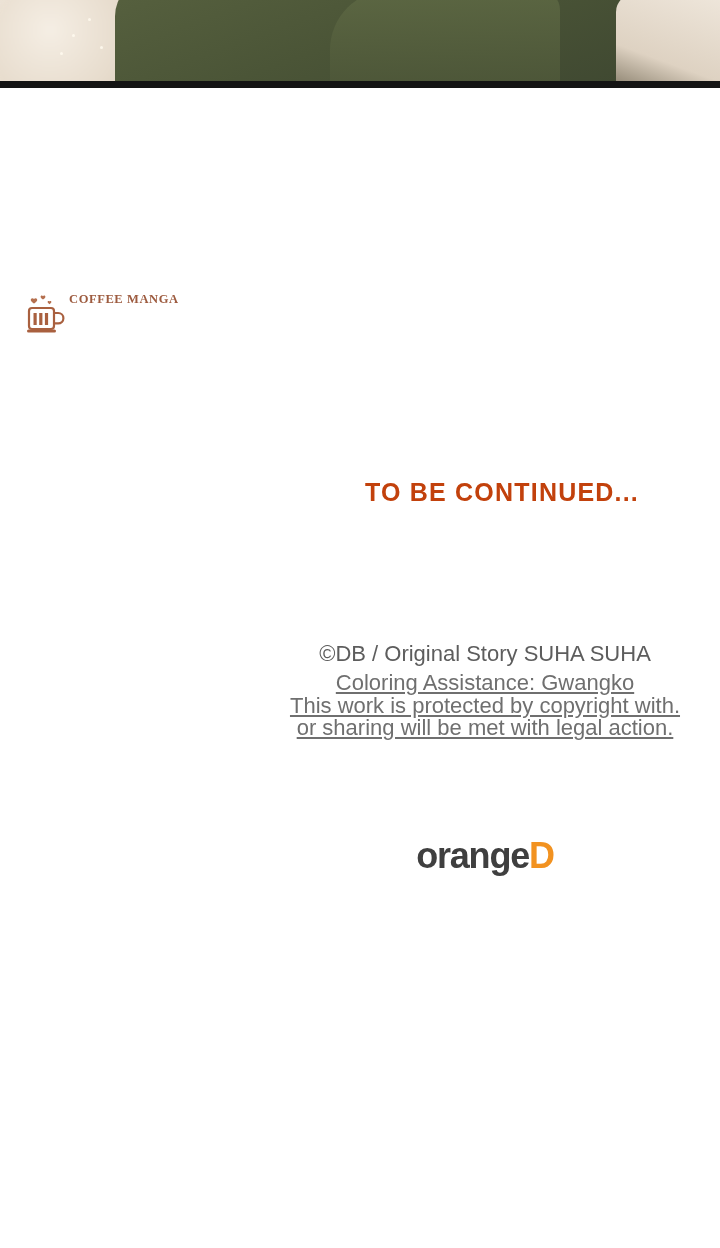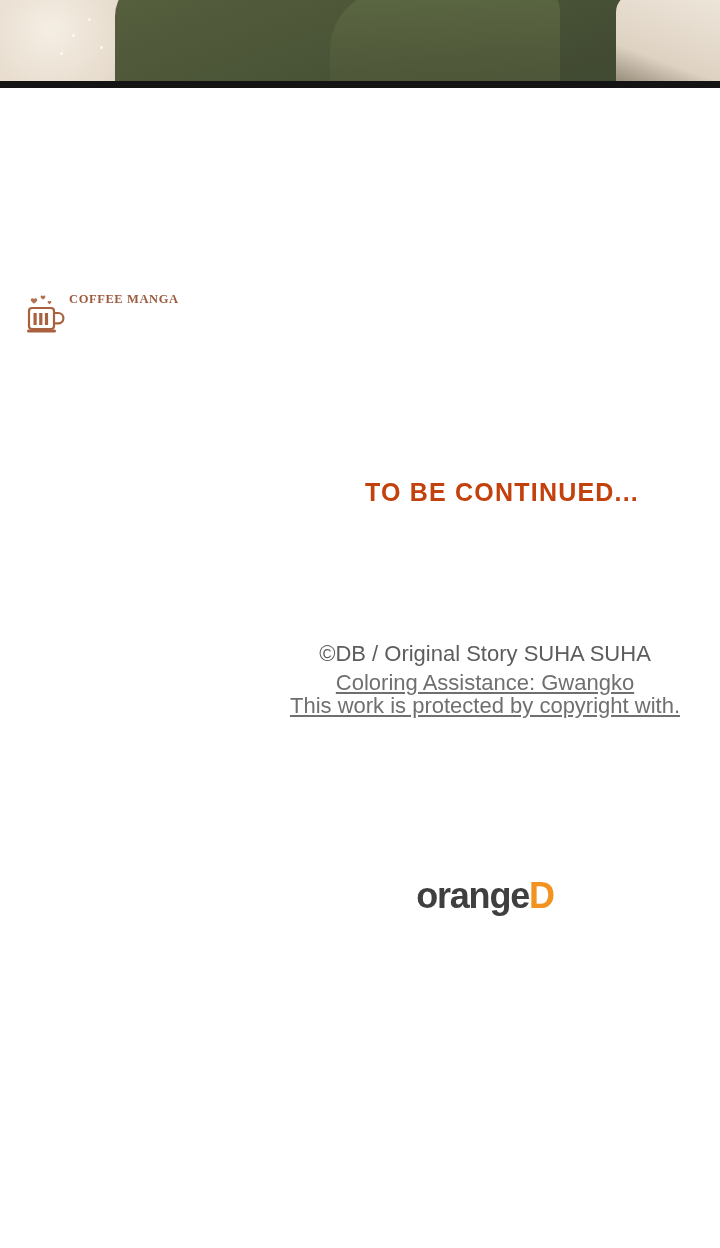--- a/index.html
+++ b/index.html
@@ -146,21 +146,20 @@
 
   
   .brand {
     position: absolute;
     left: 0;
     top: 836px;
     width: 720px;
     box-sizing: border-box;
     padding-left: 250px;
     text-align: center;
-    margin-top: 40px;
   }
   .brand-inner {
     display: inline-block;
     font-size: 36px;
     font-weight: 700;
     letter-spacing: -1.2px;
     line-height: 40px;
   }
   .brand-orange { color: #3f3f3f; }
   .brand-d { color: #f29220; }
@@ -203,17 +202,18 @@
   <div class="wm-label">COFFEE MANGA</div>
 </div>
 
 <div class="to-be-continued">TO BE CONTINUED...</div>
 
 <div class="credits">
   <div class="copyright">©DB / Original Story SUHA SUHA</div>
   <div class="gap"></div>
   <div class="line">Coloring Assistance: Gwangko</div>
   <div class="line">This work is protected by copyright with.</div>
+  <div class="line">or sharing will be met with legal action.</div>
 </div>
 
 <div class="brand">
   <span class="brand-inner"><span class="brand-orange">orange</span><span class="brand-d">D</span></span>
 </div>
 
 </body></html>

